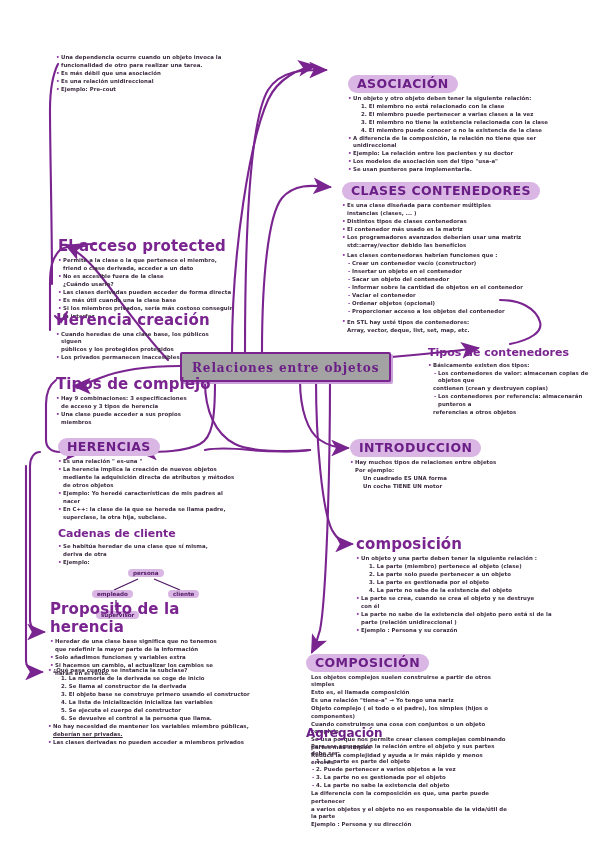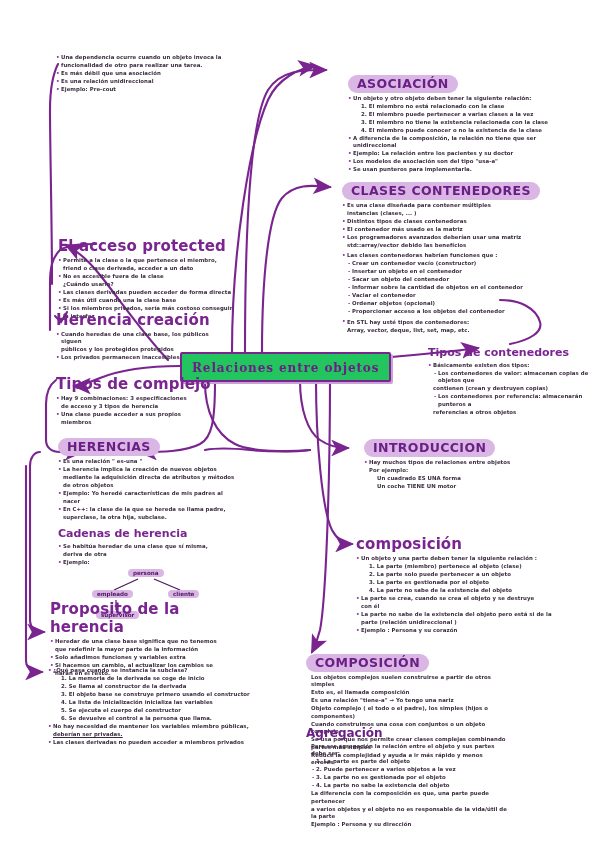--- a/index.html
+++ b/index.html
@@ -85,21 +85,21 @@
   .w-tcont{width:165px;}
   .w-intro{width:190px;}
   .w-comp{width:200px;}
   .w-compo{width:200px;}
   .w-agre{width:205px;}
 
   
   #central{
     position:absolute;left:180px;top:352px;
     border:2px solid #7a2490;
-    background:#22c55e;
+    background:#a3a3a3;
     box-shadow:2px 2px 0 #c9a0d8;
     padding:3px 10px 4px 10px;
     border-radius:2px;
   }
   #central span{
     font-family:"DejaVu Serif", serif;
     font-size:12px;font-weight:bold;color:#6b1f86;letter-spacing:.9px;
     white-space:nowrap;
   }
 
@@ -224,21 +224,21 @@
       <li>Es una relación " es-una "</li>
       <li>La herencia  implica la creación de nuevos objetos</li>
       <li class="nb">mediante la  adquisición  directa  de atributos y métodos</li>
       <li class="nb">de otros objetos</li>
       <li>Ejemplo: Yo heredé características  de mis padres al</li>
       <li class="nb">nacer</li>
       <li>En C++: la clase de la que se hereda se llama  padre,</li>
       <li class="nb">superclase, la otra  hija, subclase.</li>
     </ul>
 
-    <div class="h-sub" style="margin-top:3px;">Cadenas de herencia</div>
+    <div class="h-sub" style="margin-top:3px;">Cadenas de cliente</div>
     <ul class="lines">
       <li>Se habitúa  heredar de una clase  que sí misma,</li>
       <li class="nb">deriva  de otra</li>
       <li class="pk">Ejemplo:</li>
     </ul>
 
     <div class="mini">
       <svg width="150" height="60" viewBox="0 0 150 60">
         <g stroke="#4d1560" stroke-width="1.2" fill="none">
           <path d="M58,11 L34,22"></path>
@@ -320,21 +320,21 @@
     <div class="h-sub">Tipos de contenedores</div>
     <ul class="lines">
       <li>Básicamente existen dos tipos:</li>
       <li class="ind2">Los contenedores de valor: almacenan copias de objetos que</li>
       <li class="nb">contienen (crean y destruyen copias)</li>
       <li class="ind2">Los contenedores  por referencia: almacenarán punteros a</li>
       <li class="nb">referencias  a otros objetos</li>
     </ul>
   </div>
 
-  <div class="node w-intro" style="left:364px;top:437px;">
+  <div class="node w-intro" style="left:350px;top:437px;">
     <div class="h-big">INTRODUCCION</div>
     <ul class="lines">
       <li>Hay muchos tipos de  relaciones entre objetos</li>
       <li class="nb">Por ejemplo:</li>
       <li class="ind">Un cuadrado  ES UNA  forma</li>
       <li class="ind">Un coche  TIENE UN  motor</li>
     </ul>
   </div>
 
   <div class="node w-comp" style="left:356px;top:534px;">

